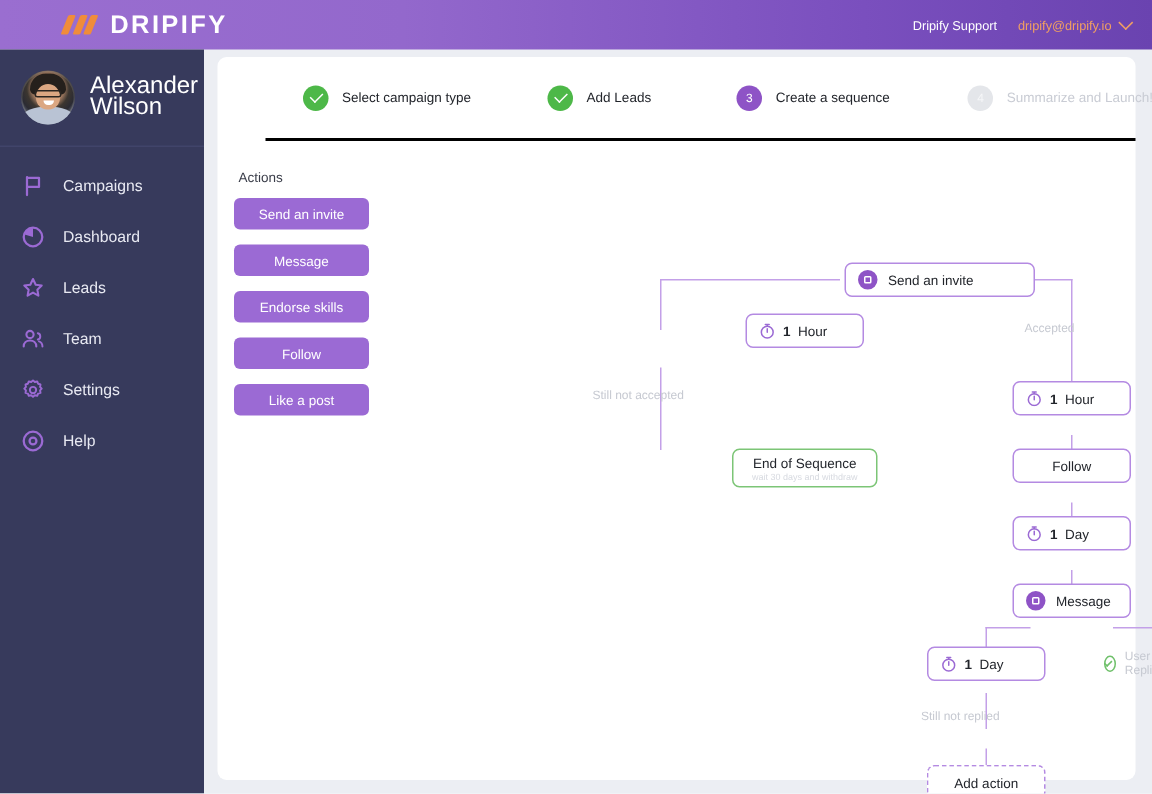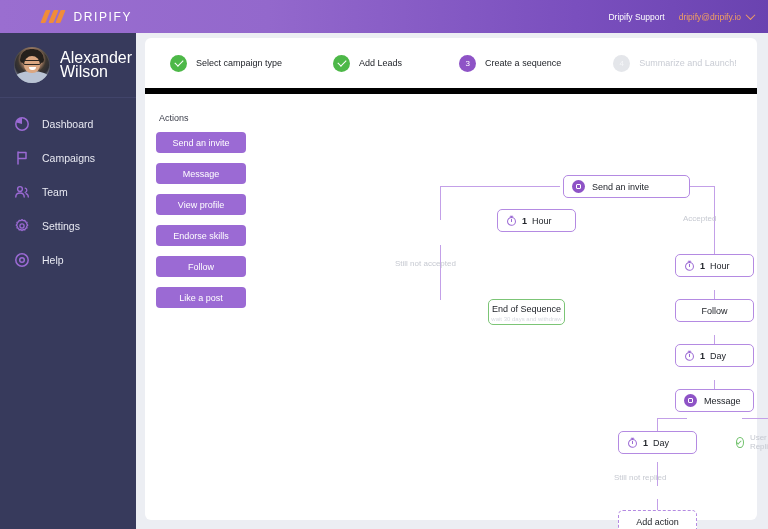--- a/index.html
+++ b/index.html
@@ -17,21 +17,21 @@
     background: linear-gradient(90deg, #9a6ed0 0%, #9368cc 35%, #7a4fbe 75%, #6a43b0 100%);
     display: flex; align-items: center;
   }
   .logo-wrap { display: flex; align-items: center; margin-left: 43px; }
   .logo-slashes { display: flex; margin-right: 8px; }
   .logo-slashes i {
     display: block; width: 5px; height: 13px; background: #f08c3a;
     transform: skewX(-22deg); margin-right: 2.5px; border-radius: 1px;
   }
   .logo-text {
-    color: #ffffff; font-size: 12px; font-weight: normal; letter-spacing: 1.6px;
+    color: #ffffff; font-size: 17px; font-weight: bold; letter-spacing: 1.6px;
   }
   .header-right {
     margin-left: auto; margin-right: 14px; display: flex; align-items: center;
   }
   .support-label { color: #ffffff; font-size: 8.5px; margin-right: 14px; }
   .support-email { color: #f2a061; font-size: 8.5px; }
   .chev {
     margin-left: 6px; width: 7px; height: 7px;
     border-right: 1.6px solid #f2a061; border-bottom: 1.6px solid #f2a061;
     transform: rotate(45deg) translate(-1px,-1px);
@@ -84,21 +84,21 @@
 
   
   .card {
     position: absolute; top: 38px; left: 145px; width: 612px; height: 482px;
     background: #ffffff; border-radius: 6px;
   }
 
   
   .stepper {
     display: flex; align-items: center; height: 56px;
-    padding-left: 25px; border-bottom: 6px solid #000000;
+    padding-left: 25px; border-bottom: 2px solid #000000; margin-left: 32px;
   }
   .step { display: flex; align-items: center; }
   .step-circle {
     width: 17px; height: 17px; border-radius: 50%;
     display: flex; align-items: center; justify-content: center;
     font-size: 8px; color: #fff; flex: 0 0 auto;
   }
   .step-circle.done { background: #4db848; }
   .step-circle.active { background: #8e53c6; }
   .step-circle.todo { background: #e4e6ea; color: #f5f6f8; }
@@ -193,34 +193,42 @@
       <div class="profile-name">
         <div>Alexander</div>
         <div>Wilson</div>
       </div>
     </div>
 
     <div class="nav">
       <div class="nav-item">
         <span class="nav-icon">
           <svg viewBox="0 0 16 16" width="16" height="16">
+              <path d="M4 2 v12" stroke="#9b6ad4" stroke-width="1.5" fill="none" stroke-linecap="round"></path>
+              <path d="M4 2.6 h8 v6 h-8" fill="none" stroke="#9b6ad4" stroke-width="1.5" stroke-linejoin="round"></path>
+            </svg>
+        </span>
+        <span class="nav-label">Campaigns</span>
+      </div>
+      <div class="nav-item">
+        <span class="nav-icon">
+          <svg viewBox="0 0 16 16" width="16" height="16">
               <circle cx="8" cy="8" r="6.2" fill="none" stroke="#9b6ad4" stroke-width="1.5"></circle>
               <path d="M8 8 V2 A6 6 0 0 0 2.4 6.4 Z" fill="#9b6ad4"></path>
             </svg>
         </span>
         <span class="nav-label">Dashboard</span>
       </div>
       <div class="nav-item">
         <span class="nav-icon">
           <svg viewBox="0 0 16 16" width="16" height="16">
-              <path d="M4 2 v12" stroke="#9b6ad4" stroke-width="1.5" fill="none" stroke-linecap="round"></path>
-              <path d="M4 2.6 h8 v6 h-8" fill="none" stroke="#9b6ad4" stroke-width="1.5" stroke-linejoin="round"></path>
-            </svg>
-        </span>
-        <span class="nav-label">Campaigns</span>
+              <path d="M8 2 l1.8 3.8 4 .5 -2.9 2.8 .7 4 -3.6-2 -3.6 2 .7-4 -2.9-2.8 4-.5 Z" fill="none" stroke="#9b6ad4" stroke-width="1.4" stroke-linejoin="round"></path>
+            </svg>
+        </span>
+        <span class="nav-label">Leads</span>
       </div>
       <div class="nav-item">
         <span class="nav-icon">
           <svg viewBox="0 0 16 16" width="16" height="16">
               <circle cx="6" cy="5" r="2.4" fill="none" stroke="#9b6ad4" stroke-width="1.4"></circle>
               <path d="M1.8 13 c0-2.6 1.9-4 4.2-4 s4.2 1.4 4.2 4" fill="none" stroke="#9b6ad4" stroke-width="1.4" stroke-linecap="round"></path>
               <path d="M11.2 4.2 a2.1 2.1 0 0 1 0 4.1 M12 9.6 c1.5 .5 2.3 1.8 2.3 3.4" fill="none" stroke="#9b6ad4" stroke-width="1.3" stroke-linecap="round"></path>
             </svg>
         </span>
         <span class="nav-label">Team</span>
@@ -268,21 +276,20 @@
       <div class="step s4">
         <span class="step-circle todo">4</span>
         <span class="step-label muted">Summarize and Launch!</span>
       </div>
     </div>
 
     <div class="actions">
       <div class="actions-title">Actions</div>
       <button class="action-btn">Send an invite</button>
       <button class="action-btn">Message</button>
-      <button class="action-btn">View profile</button>
       <button class="action-btn">Endorse skills</button>
       <button class="action-btn">Follow</button>
       <button class="action-btn">Like a post</button>
     </div>
 
     <div class="flow">
 
       <div class="conn h" style="left:170px; top:80px; width:120px;"></div>
       <div class="conn h" style="left:420px; top:80px; width:25px;"></div>
       <div class="conn v" style="left:170px; top:80px; height:34px;"></div>
@@ -323,21 +330,21 @@
         <span class="timer">
           <svg viewBox="0 0 12 12" width="11" height="11">
               <circle cx="6" cy="7" r="4.3" fill="none" stroke="#9b6ad4" stroke-width="1.1"></circle>
               <path d="M4.6 1.4 h2.8 M6 1.4 v1.4 M6 7 v-2.4" stroke="#9b6ad4" stroke-width="1.1" fill="none" stroke-linecap="round"></path>
             </svg>
         </span>
         <span class="delay-num">1</span>
         <span>Hour</span>
       </div>
 
-      <div class="node end" style="left:218px; top:193px; width:77px; height:26px;">
+      <div class="node end" style="left:218px; top:193px; width:97px; height:26px;">
         <span>End of Sequence</span>
         <span class="end-sub">wait 30 days and withdraw</span>
       </div>
 
       <div class="node" style="left:405px; top:193px; width:79px; height:23px; justify-content:center;">
         <span>Follow</span>
       </div>
 
       <div class="node" style="left:405px; top:238px; width:79px; height:23px;">
         <span class="timer">

